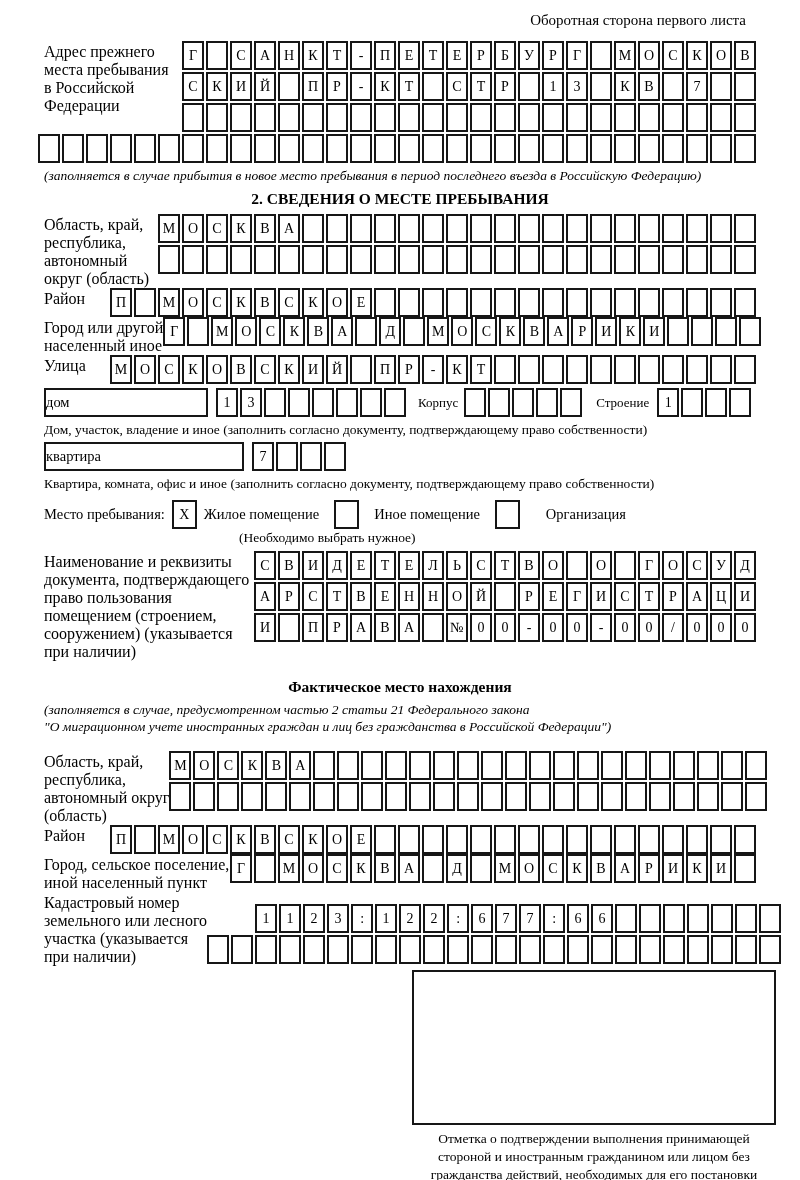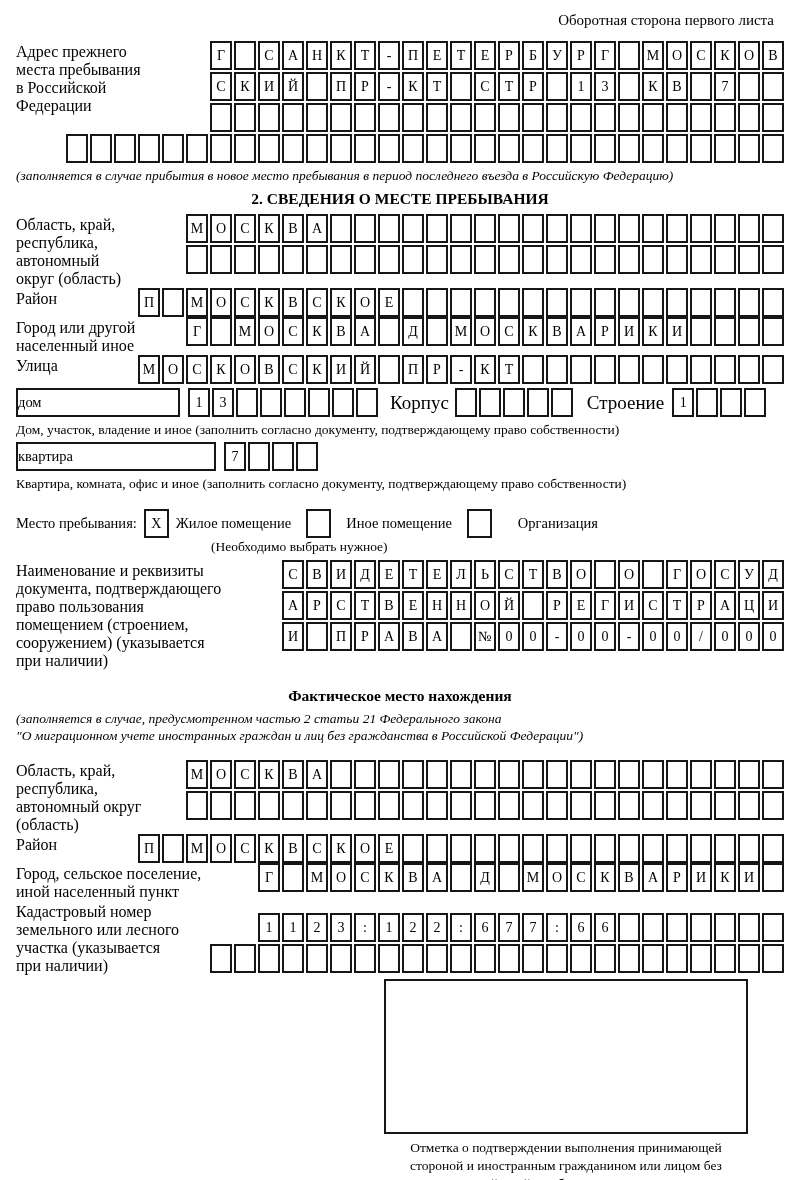--- a/index.html
+++ b/index.html
@@ -1,42 +1,42 @@
 <!DOCTYPE html>
 <html><head>
 <meta charset="utf-8">
 <style>
   html,body{margin:0;padding:0;background:#fff;}
   body{width:800px;height:1180px;font-family:"Liberation Serif",serif;color:#000;}
-  .page{box-sizing:border-box;width:800px;height:1180px;padding:0 16px;overflow:hidden;}
+  .page{box-sizing:border-box;width:800px;height:1180px;padding:0 44px;overflow:hidden;}
   .corner{padding:12px 10px 0 0;text-align:right;font-size:15px;}
   .fr{display:flex;align-items:flex-start;margin-top:0;}
   .label{font-size:16px;line-height:18px;white-space:pre-line;flex:0 0 auto;padding-top:2px;}
   .cellcol{margin-left:auto;display:flex;flex-direction:column;gap:2px;}
   .cellrow{display:flex;gap:2px;justify-content:flex-end;margin-left:auto;}
   .cellrow-left{display:flex;gap:2px;flex:0 0 auto;margin-left:0;}
   .cell{box-sizing:content-box;width:18px;height:25px;border:2px solid #161616;font-size:14px;line-height:25px;text-align:center;flex:0 0 auto;background:#fff;}
   .block-prev{margin-top:12px;}
   .fullrow{margin-top:2px;}
   .note{font-size:13.5px;line-height:17px;margin-top:4px;}
   .center{text-align:left;font-style:italic;}
   .prewrap{white-space:pre-line;}
   .title{font-weight:bold;text-align:center;font-size:15.5px;line-height:20px;margin-top:5px;}
   .mt5{margin-top:5px;}
   .mt4{margin-top:16px;}
   .houserow{display:flex;align-items:flex-start;margin-top:4px;}
   .bigbox{box-sizing:content-box;border:2px solid #161616;height:25px;line-height:25px;text-align:left;font-size:14.5px;flex:0 0 auto;}
   .dom{width:160px;}
   .kvartira{width:196px;}
-  .inline-label{font-size:19px;line-height:29px;flex:0 0 auto;}
+  .inline-label{font-size:13px;line-height:29px;flex:0 0 auto;}
   .sp8{width:8px;flex:0 0 auto;}
   .sp12{width:12px;flex:0 0 auto;}
   .sp14{width:14px;flex:0 0 auto;}
   .sp6{width:6px;flex:0 0 auto;}
-  .stayrow{display:flex;align-items:center;margin-top:17px;font-size:14.5px;}
+  .stayrow{display:flex;align-items:center;margin-top:8px;font-size:14.5px;}
   .checkcell{box-sizing:content-box;width:21px;height:25px;border:2px solid #161616;line-height:25px;text-align:center;font-size:14px;flex:0 0 auto;}
   .stay-gap-s{width:7px;flex:0 0 auto;}
   .stay-gap{width:15px;flex:0 0 auto;}
   .stay-gap-l{width:26px;flex:0 0 auto;}
   .stay-note{margin-left:195px;margin-top:0;}
   .cad-col{padding-top:12px;}
   .stamp-wrap{margin-left:368px;width:364px;margin-top:4px;}
   .stamp-box{box-sizing:border-box;border:2px solid #161616;height:155px;background:#fff;}
   .stamp-caption{font-size:13.5px;line-height:18px;text-align:center;margin-top:5px;white-space:pre-line;}
 </style>

